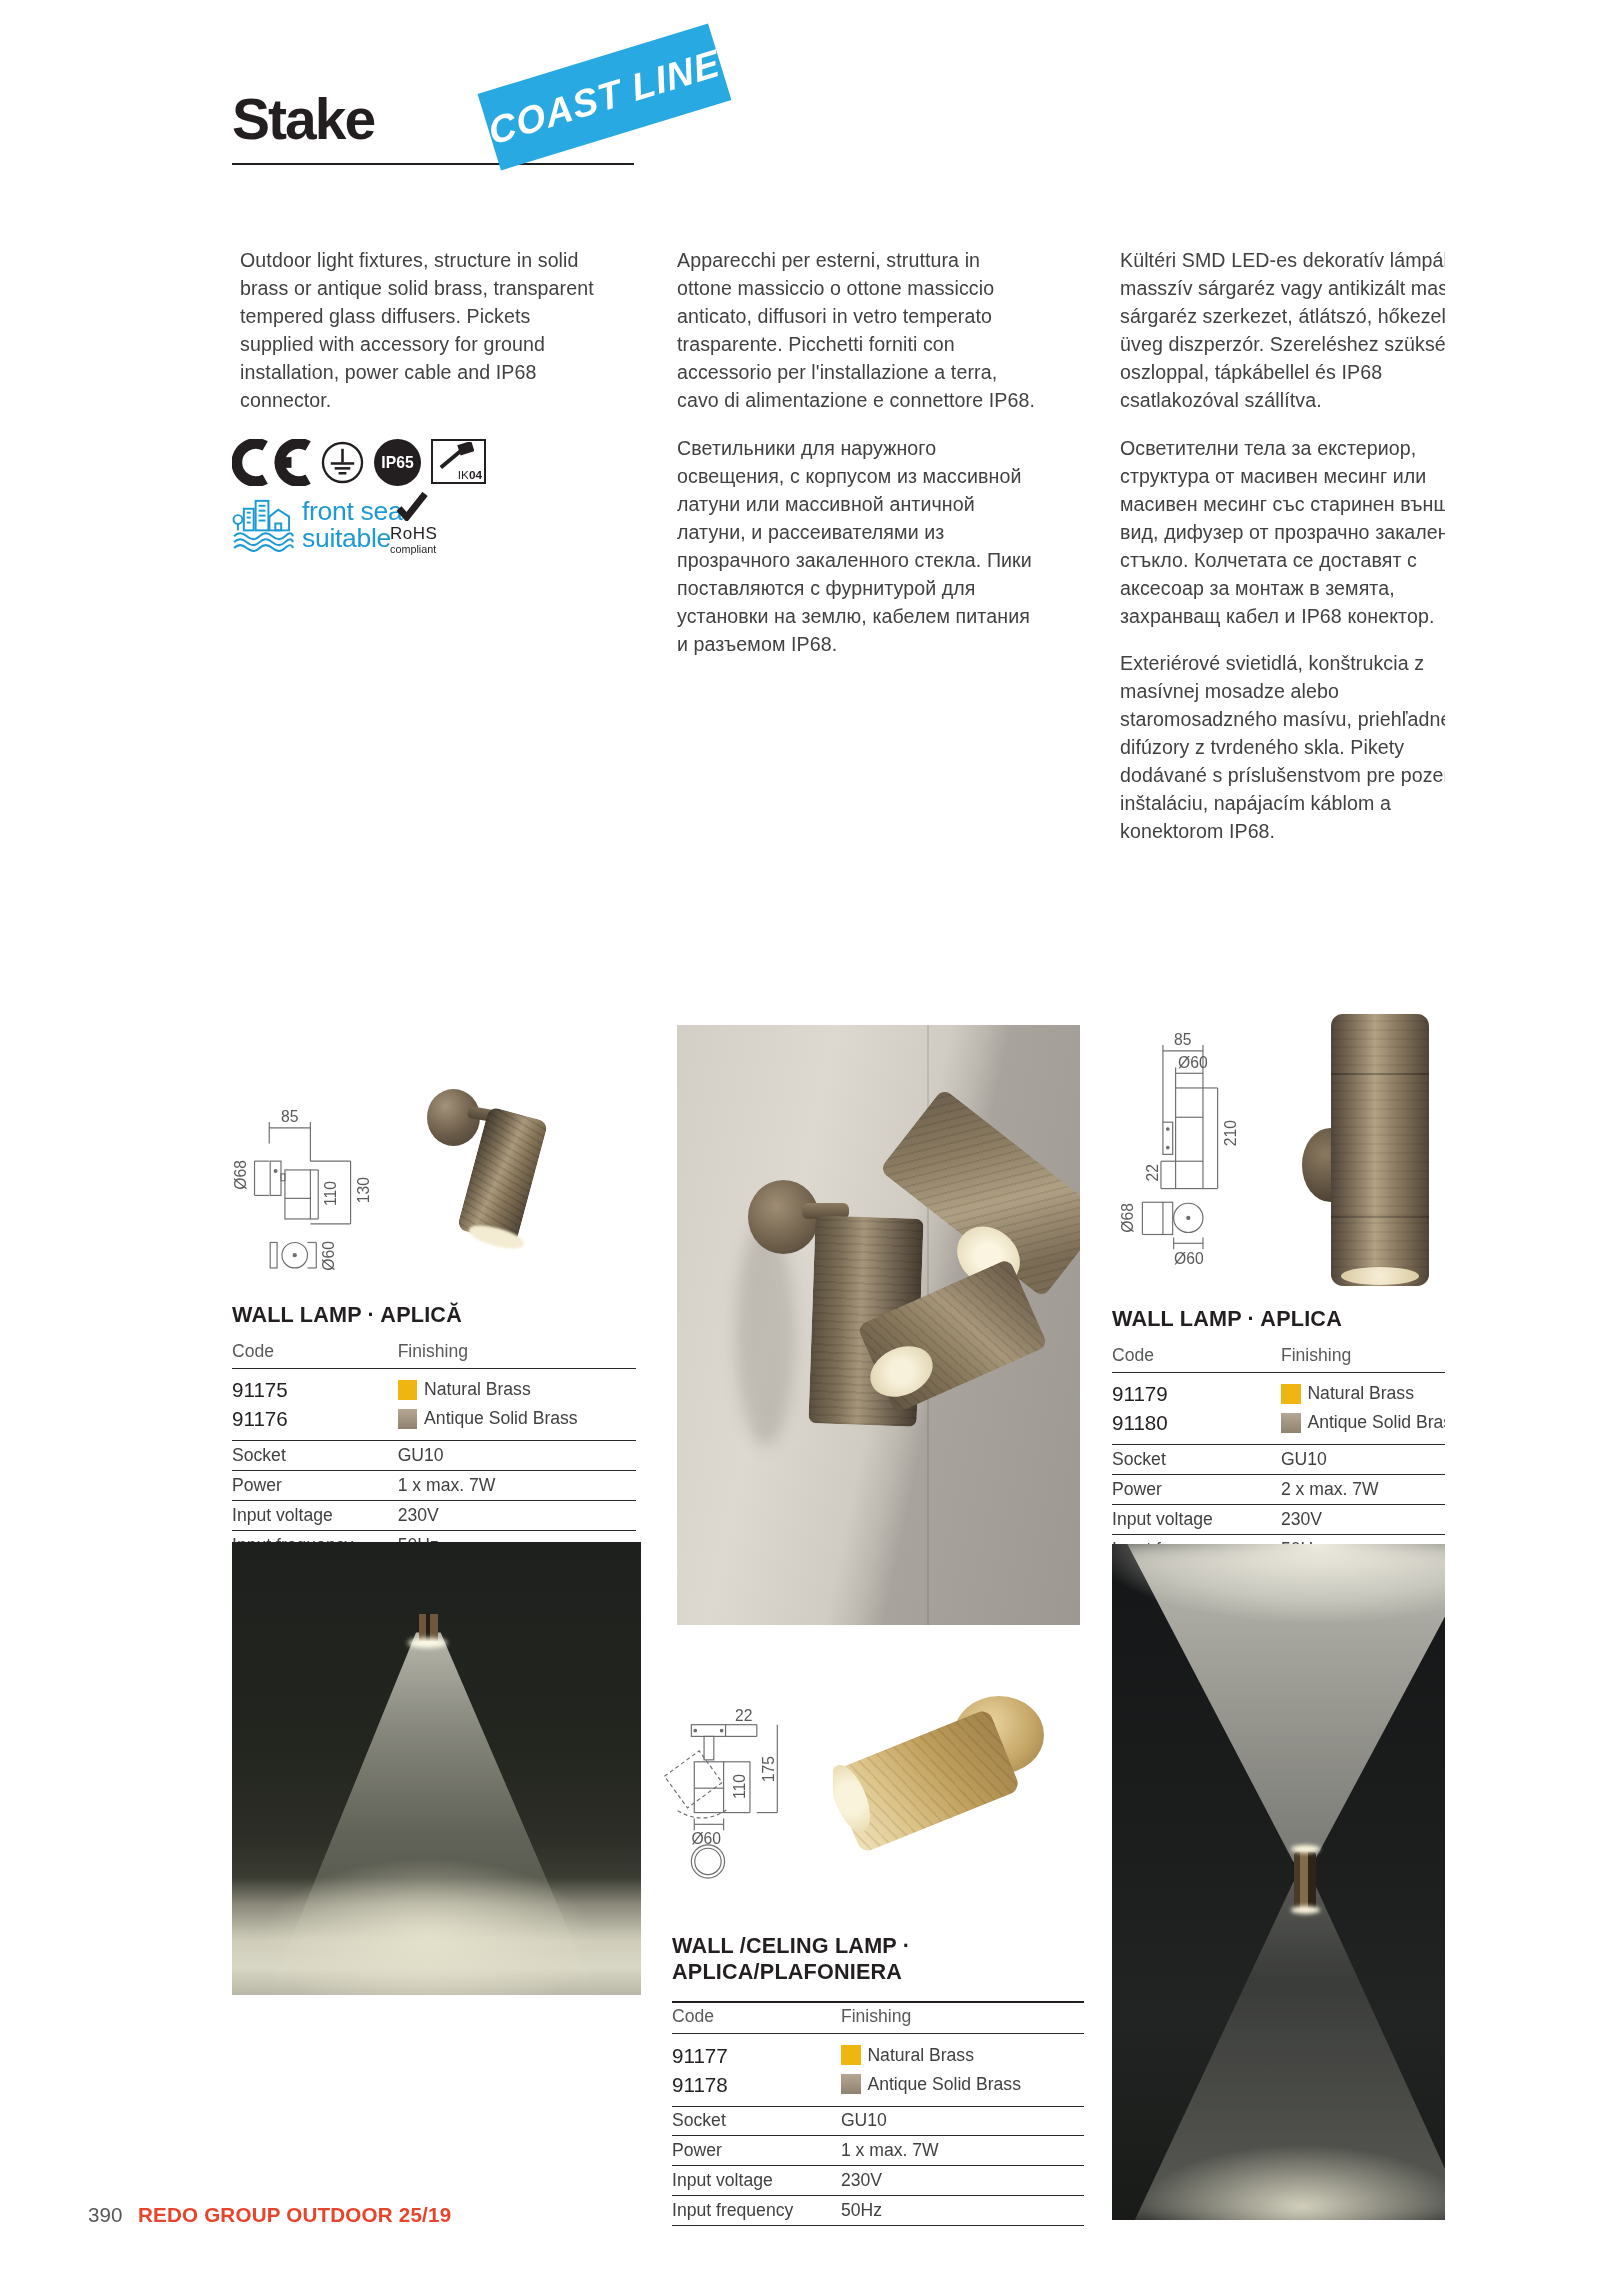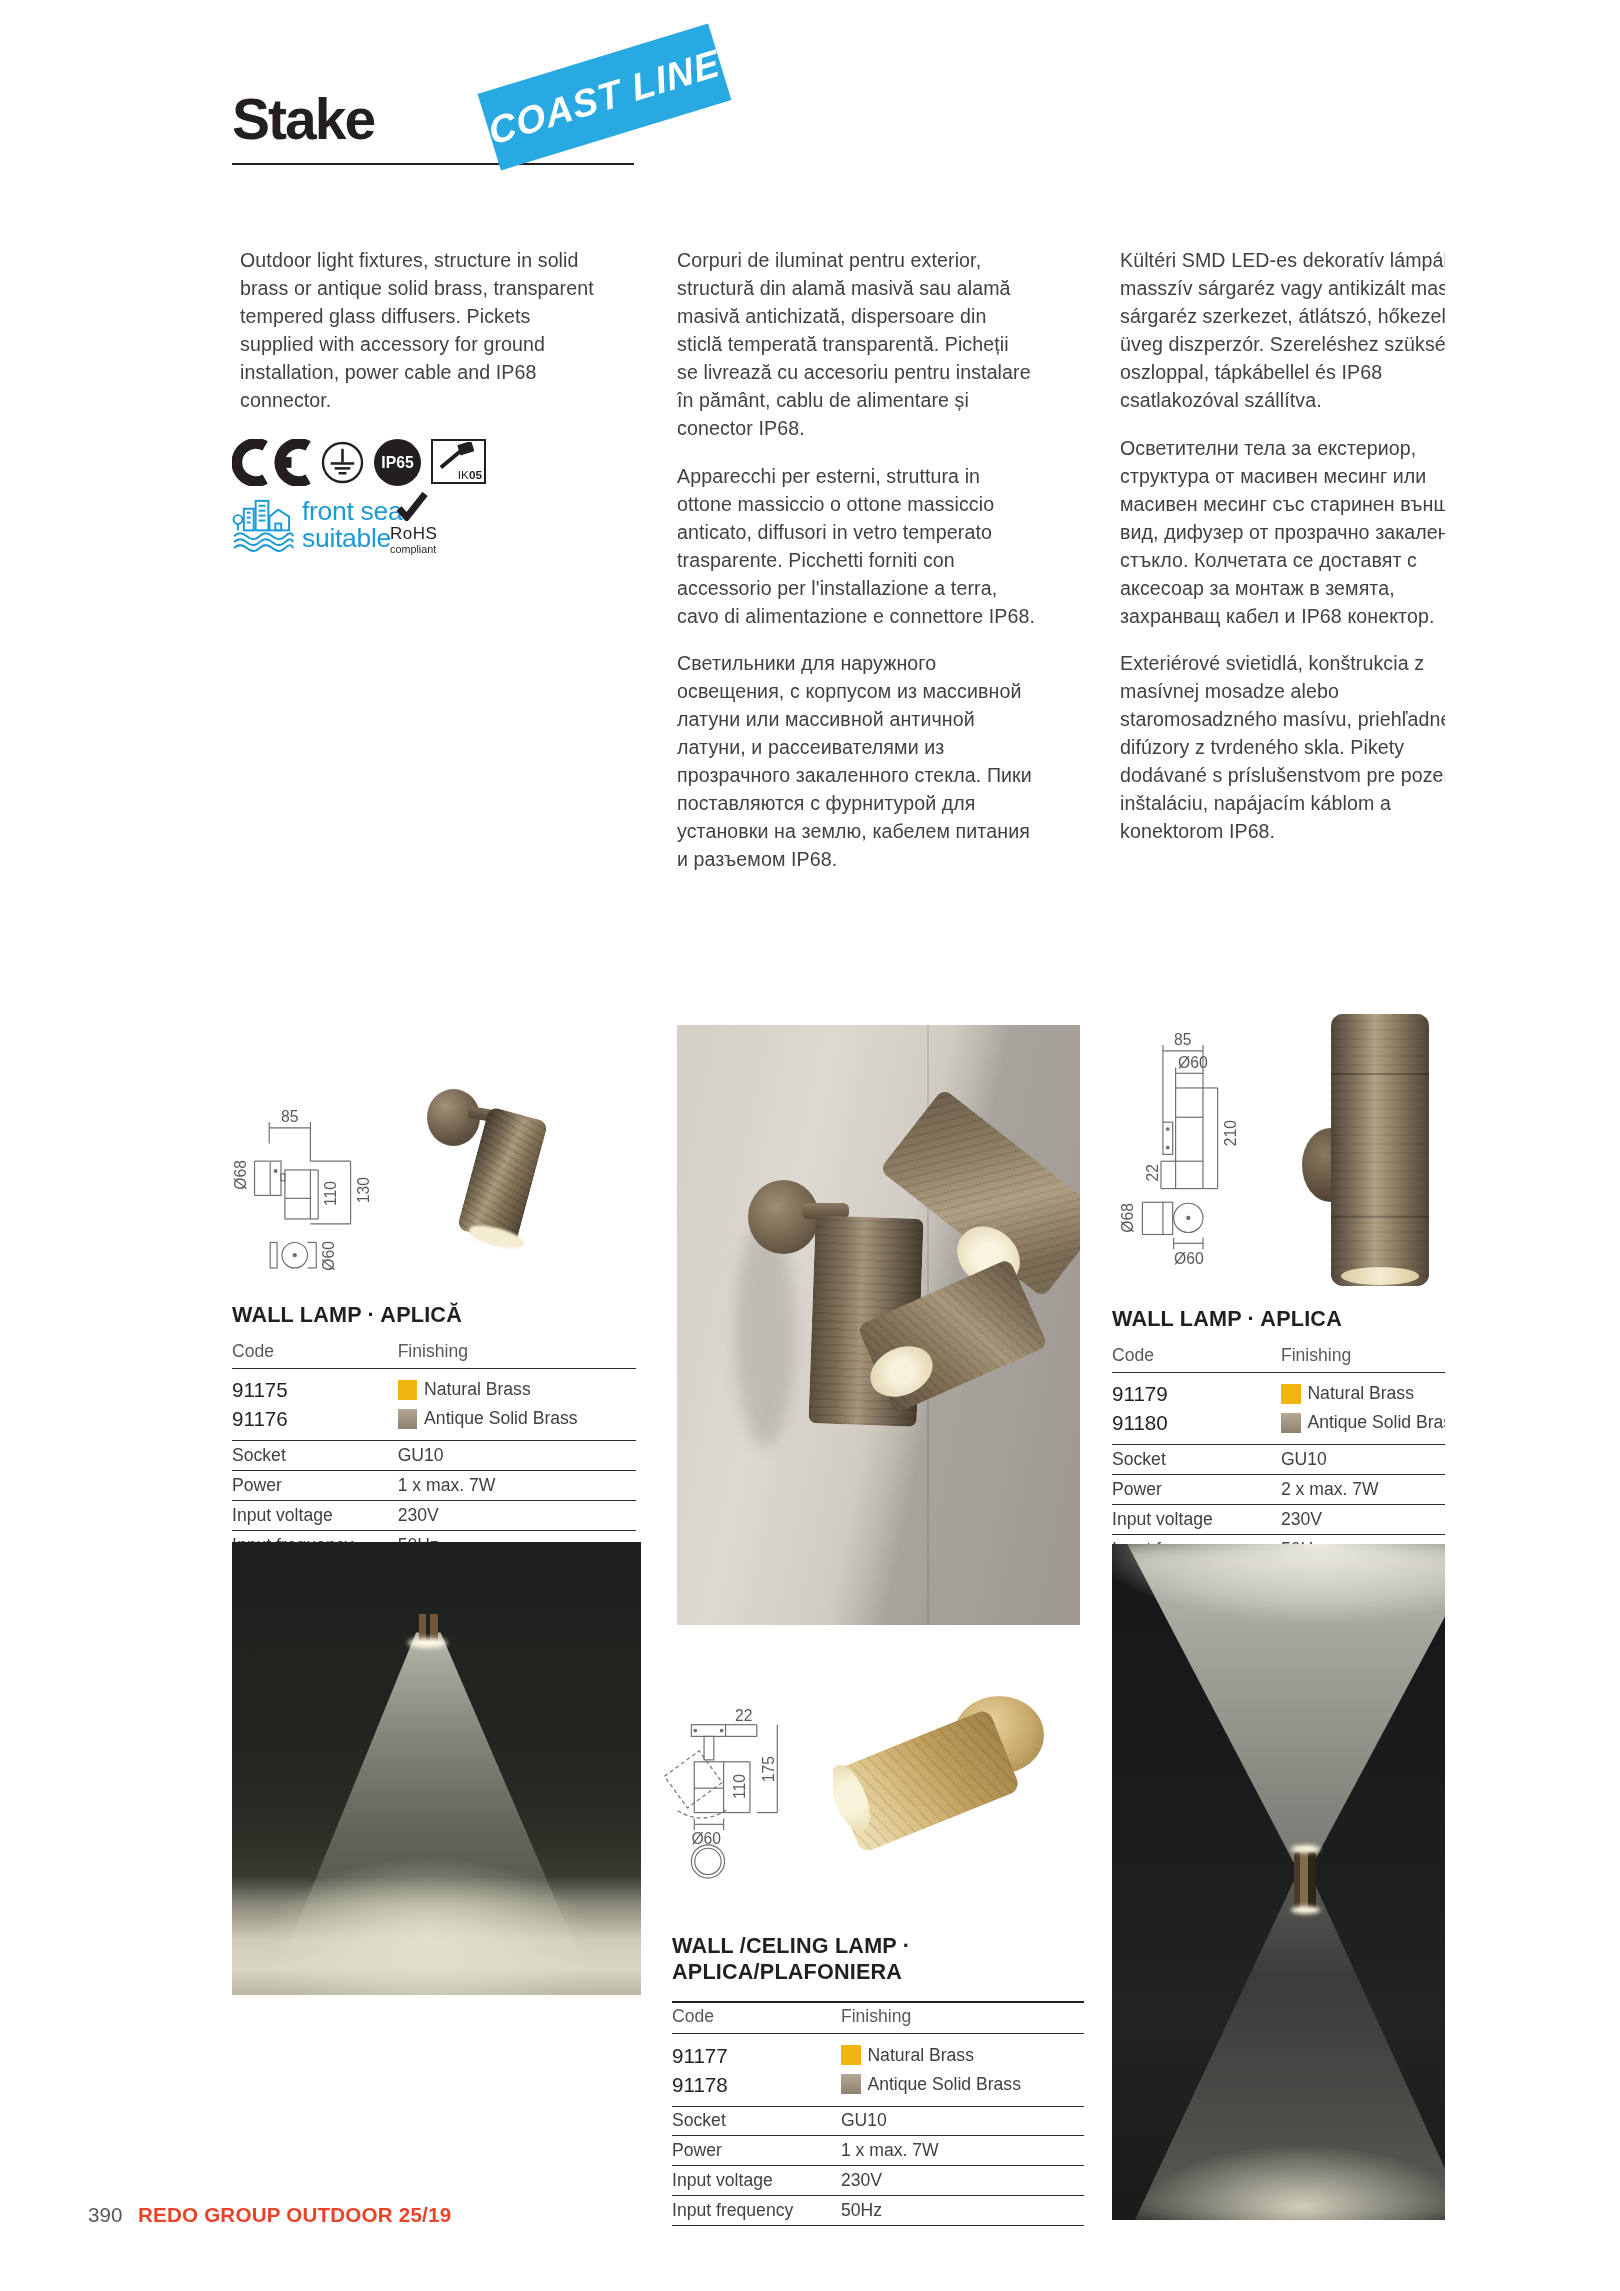--- a/index.html
+++ b/index.html
@@ -64,21 +64,20 @@
   <div class="abs page-title" style="left:232px;top:86px">Stake</div>
   <div class="rule" style="left:232px;top:163px;width:402px"></div>
   <div class="badge">
     <span>COAST LINE</span>
   </div>
 
   <div class="col" style="left:232px;top:238px;width:370px">
     <p class="p">Outdoor light fixtures, structure in solid brass or antique solid brass, transparent tempered glass diffusers. Pickets supplied with accessory for ground installation, power cable and IP68 connector.</p>
   </div>
   <div class="col" style="left:669px;top:238px;width:374px">
-    <p class="p">Corpuri de iluminat pentru exterior, structură din alamă masivă sau alamă masivă antichizată, dispersoare din sticlă temperată transparentă. Picheții se livrează cu accesoriu pentru instalare în pământ, cablu de alimentare și conector IP68.</p>
     <p class="p">Apparecchi per esterni, struttura in ottone massiccio o ottone massiccio anticato, diffusori in vetro temperato trasparente. Picchetti forniti con accessorio per l'installazione a terra, cavo di alimentazione e connettore IP68.</p>
     <p class="p">Светильники для наружного освещения, с корпусом из массивной латуни или массивной античной латуни, и рассеивателями из прозрачного закаленного стекла. Пики поставляются с фурнитурой для установки на землю, кабелем питания и разъемом IP68.</p>
   </div>
   <div class="col" style="left:1112px;top:238px;width:387px">
     <p class="p">Kültéri SMD LED-es dekoratív lámpák, masszív sárgaréz vagy antikizált masszív sárgaréz szerkezet, átlátszó, hőkezelt üveg diszperzór. Szereléshez szükséges oszloppal, tápkábellel és IP68 csatlakozóval szállítva.</p>
     <p class="p">Осветителни тела за екстериор, структура от масивен месинг или масивен месинг със старинен външен вид, дифузер от прозрачно закалено стъкло. Колчетата се доставят с аксесоар за монтаж в земята, захранващ кабел и IP68 конектор.</p>
     <p class="p">Exteriérové svietidlá, konštrukcia z masívnej mosadze alebo staromosadzného masívu, priehľadné difúzory z tvrdeného skla. Pikety dodávané s príslušenstvom pre pozemnú inštaláciu, napájacím káblom a konektorom IP68.</p>
   </div>
 
   <div class="cert" style="left:232px;top:439px">
@@ -98,21 +97,21 @@
     </svg>
   </div>
   <div class="cert ip-circle" style="left:374px;top:439px">
     <span>IP65</span>
   </div>
   <div class="cert ik-box" style="left:431px;top:439px">
     <svg width="39" height="27.4" viewBox="0 0 40 28" style="position:absolute;left:2px;top:1px">
       <line x1="6" y1="26" x2="30" y2="6" stroke="#231f20" stroke-width="4"></line>
       <rect x="24" y="1" width="15" height="11" transform="rotate(-18 31 6)" fill="#231f20"></rect>
     </svg>
-    <span class="ik-label"><span>IK</span><b>05</b></span>
+    <span class="ik-label"><span>IK</span><b>04</b></span>
   </div>
   <div class="cert" style="left:232px;top:493px">
     <svg width="63" height="59" viewBox="0 0 64 60" fill="none" stroke="#1c9ad6" stroke-width="2">
       <circle cx="6" cy="27" r="4.5"></circle>
         <line x1="6" y1="31" x2="6" y2="38"></line>
       <rect x="12" y="16" width="10" height="22"></rect>
       <line x1="15" y1="20" x2="19" y2="20"></line>
         <line x1="15" y1="25" x2="19" y2="25"></line>
         <line x1="15" y1="30" x2="19" y2="30"></line>
       <rect x="24" y="8" width="13" height="30"></rect>

